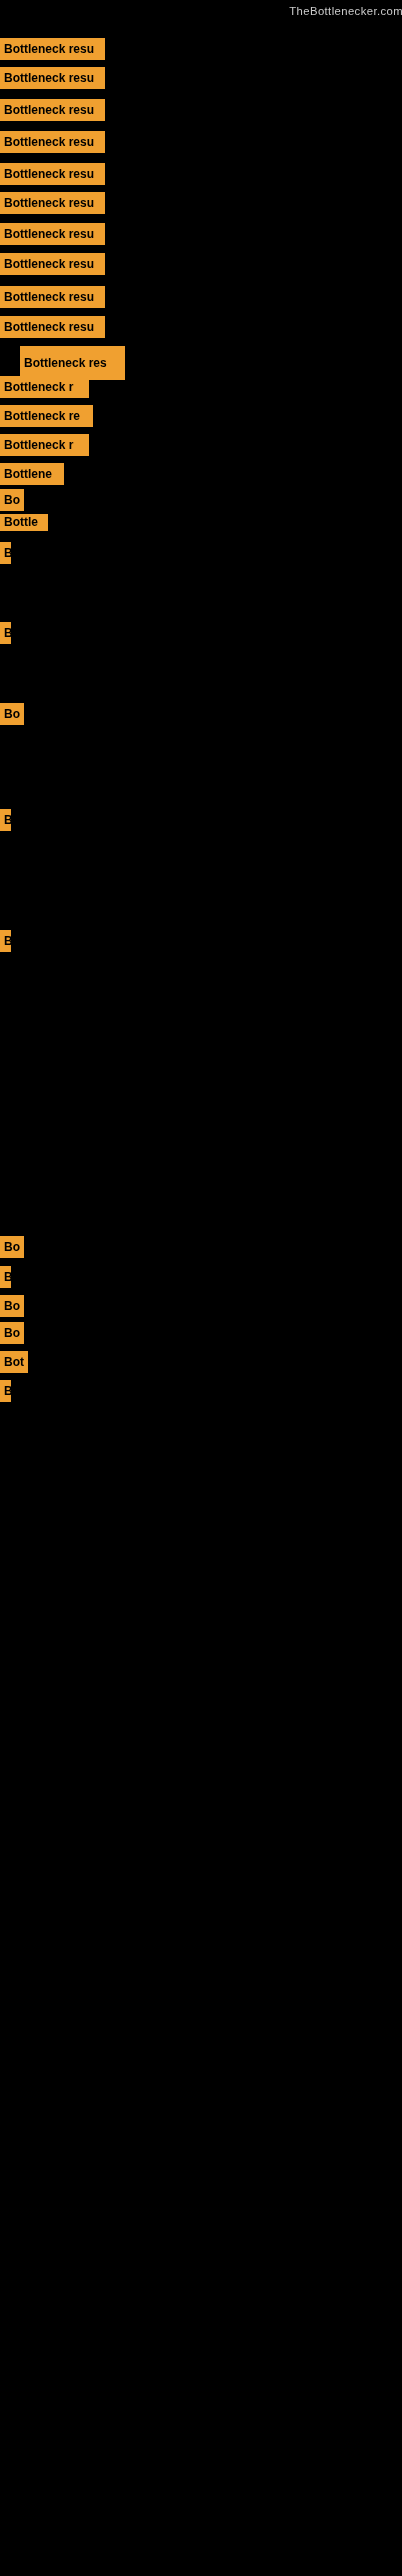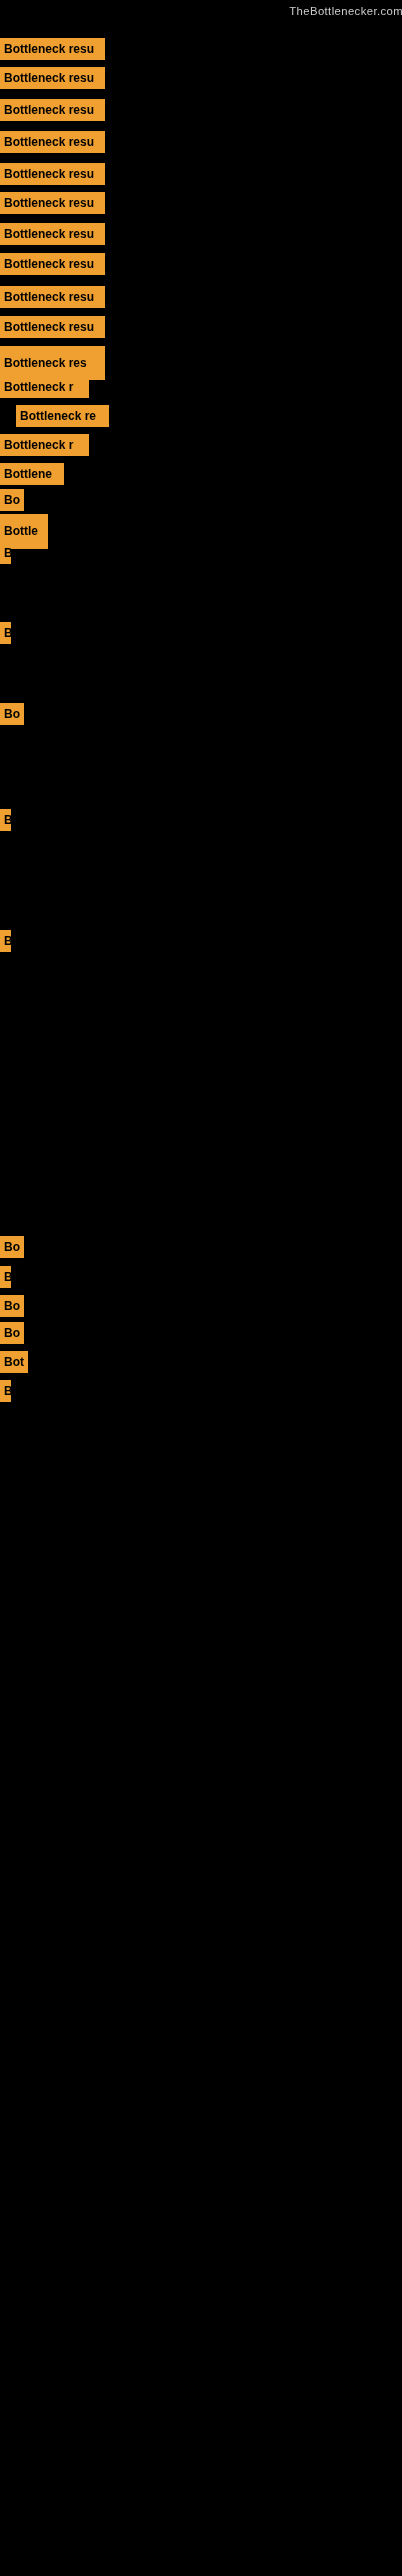--- a/index.html
+++ b/index.html
@@ -67,39 +67,39 @@
     <div class="bar-row" style="top: 233px; left: 0px;">
       <div class="bar-label" style="width: 105px; height: 22.5px;">Bottleneck resu</div>
     </div>
     <div class="bar-row" style="top: 266px; left: 0px;">
       <div class="bar-label" style="width: 105px; height: 22.5px;">Bottleneck resu</div>
     </div>
     <div class="bar-row" style="top: 296px; left: 0px;">
       <div class="bar-label" style="width: 105px; height: 22.5px;">Bottleneck resu</div>
     </div>
     <div class="bar-row" style="top: 326px; left: 0px;">
-      <div class="bar-label" style="width: 105px; height: 34px;">Bottleneck res</div>
+      <div class="bar-label" style="width: 105px; height: 34px; margin-left: 20px;">Bottleneck res</div>
     </div>
     <div class="bar-row" style="top: 356px; left: 0px;">
       <div class="bar-label" style="width: 89px; height: 22.5px;">Bottleneck r</div>
     </div>
     <div class="bar-row" style="top: 385px; left: 0px;">
-      <div class="bar-label" style="width: 93px; height: 22.5px; margin-left: 16px;">Bottleneck re</div>
+      <div class="bar-label" style="width: 93px; height: 22.5px;">Bottleneck re</div>
     </div>
     <div class="bar-row" style="top: 414px; left: 0px;">
       <div class="bar-label" style="width: 89px; height: 22.5px;">Bottleneck r</div>
     </div>
     <div class="bar-row" style="top: 443px; left: 0px;">
       <div class="bar-label" style="width: 64px; height: 22.5px;">Bottlene</div>
     </div>
     <div class="bar-row" style="top: 469px; left: 0px;">
       <div class="bar-label" style="width: 24px; height: 22.5px;">Bo</div>
     </div>
     <div class="bar-row" style="top: 494px; left: 0px;">
-      <div class="bar-label" style="width: 48px; height: 35px;">Bottle</div>
+      <div class="bar-label" style="width: 48px; height: 17px;">Bottle</div>
     </div>
     <div class="bar-row" style="top: 522px; left: 0px;">
       <div class="bar-label" style="width: 11.3px; height: 22.5px;">B</div>
     </div>
     <div class="bar-row" style="top: 602px; left: 0px;">
       <div class="bar-label" style="width: 11.3px; height: 22.5px;">B</div>
     </div>
     <div class="bar-row" style="top: 683px; left: 0px;">
       <div class="bar-label" style="width: 24px; height: 22.5px;">Bo</div>
     </div>

